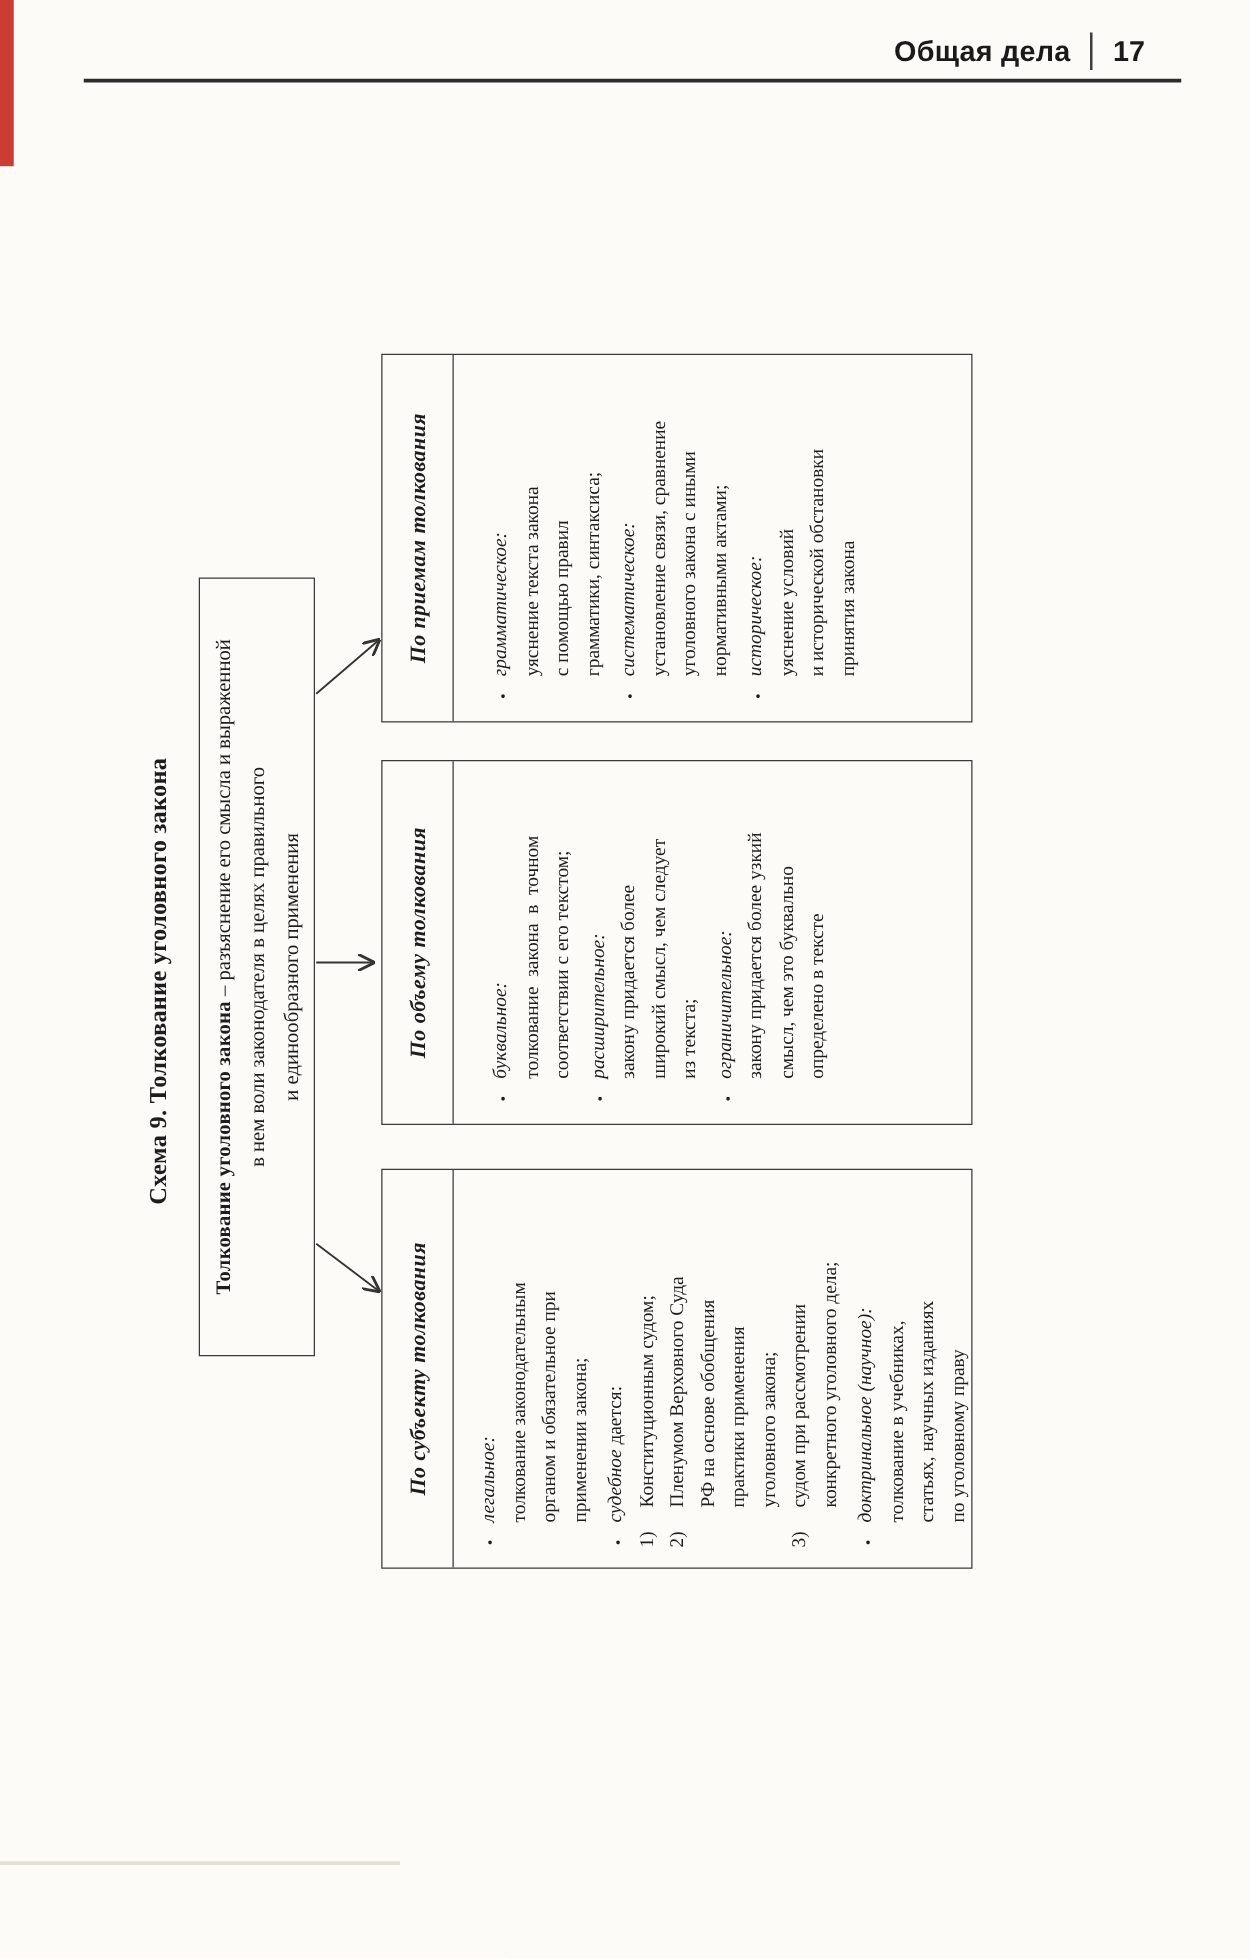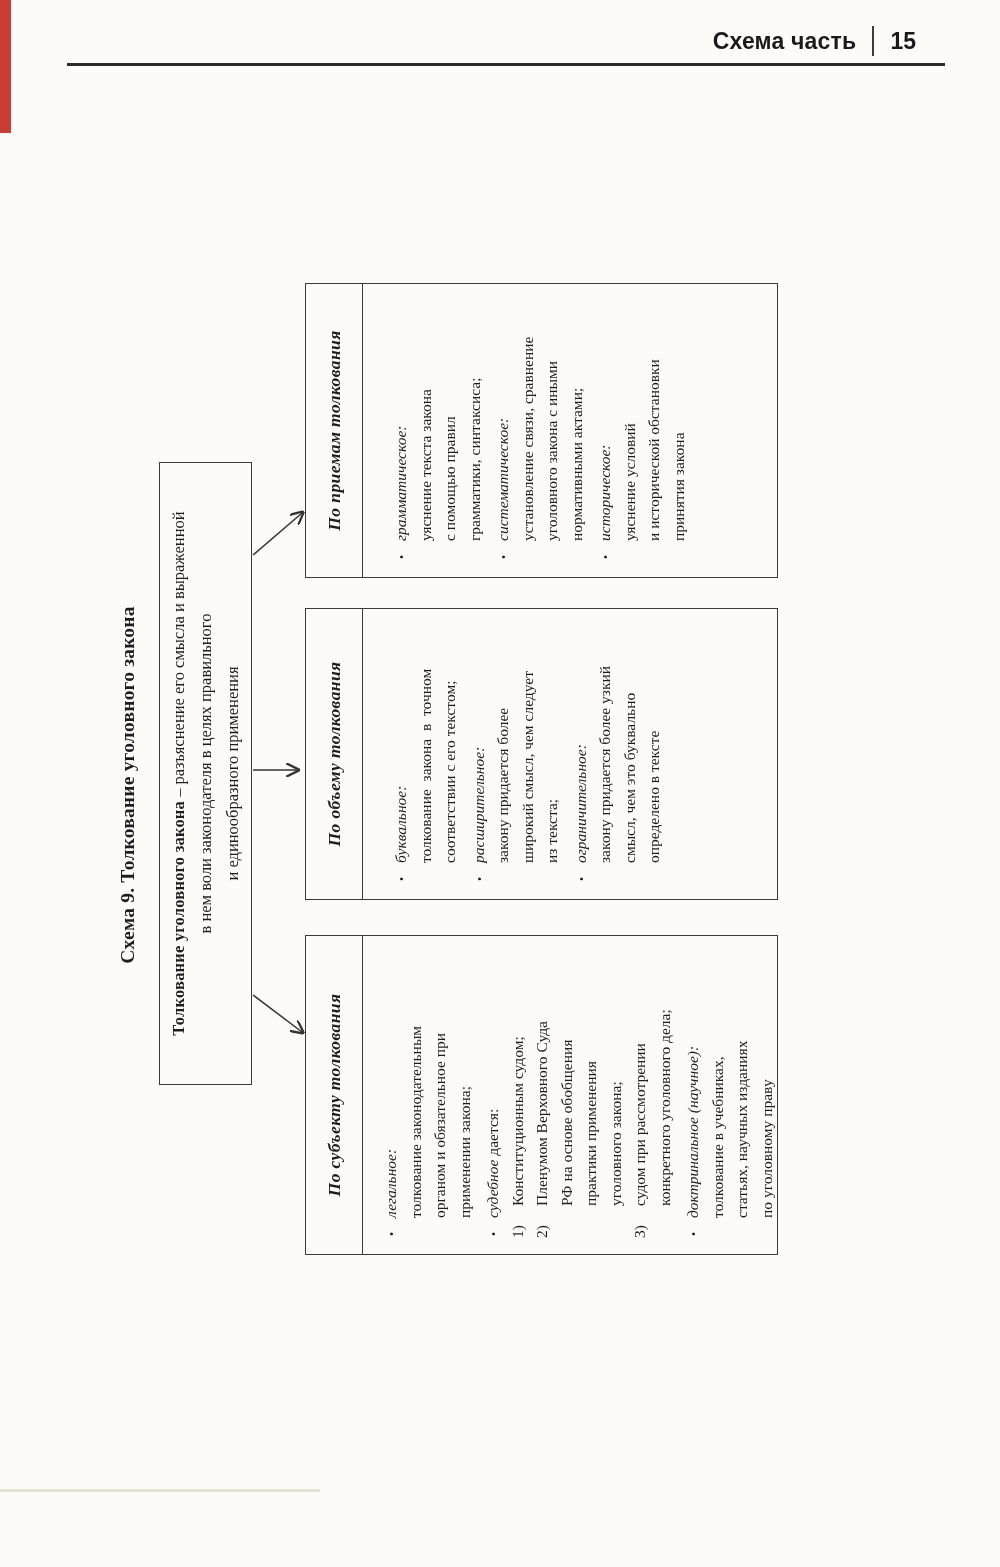--- a/index.html
+++ b/index.html
@@ -67,23 +67,23 @@
   .scan-shadow { position:absolute; left:0; top:1489px; width:320px; height:3px; background:#e3e0d8; }
 </style>
 </head>
 <body>
 
 <div class="page">
 
   <div class="scan-artifact"></div>
 
   <div class="running-head">
-    <span class="rh-section">Схема часть</span>
+    <span class="rh-section">Общая дела</span>
     <span class="rh-divider"></span>
-    <span class="rh-number">15</span>
+    <span class="rh-number">17</span>
   </div>
   <div class="head-rule"></div>
 
   <div class="diagram">
 
     <div class="diagram-title">Схема 9. Толкование уголовного закона</div>
 
     <div class="def-box">
       <div class="def-line"><b>Толкование уголовного закона</b><span> – разъяснение его смысла и выраженной</span></div>
       <div class="def-line">в нем воли законодателя в целях правильного</div>

